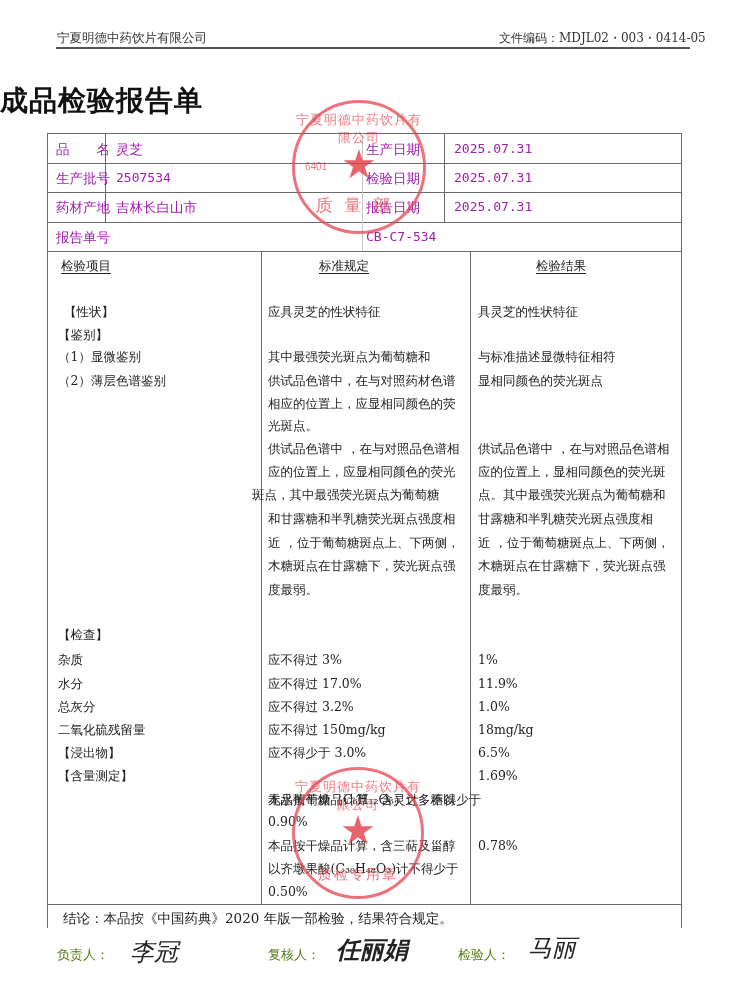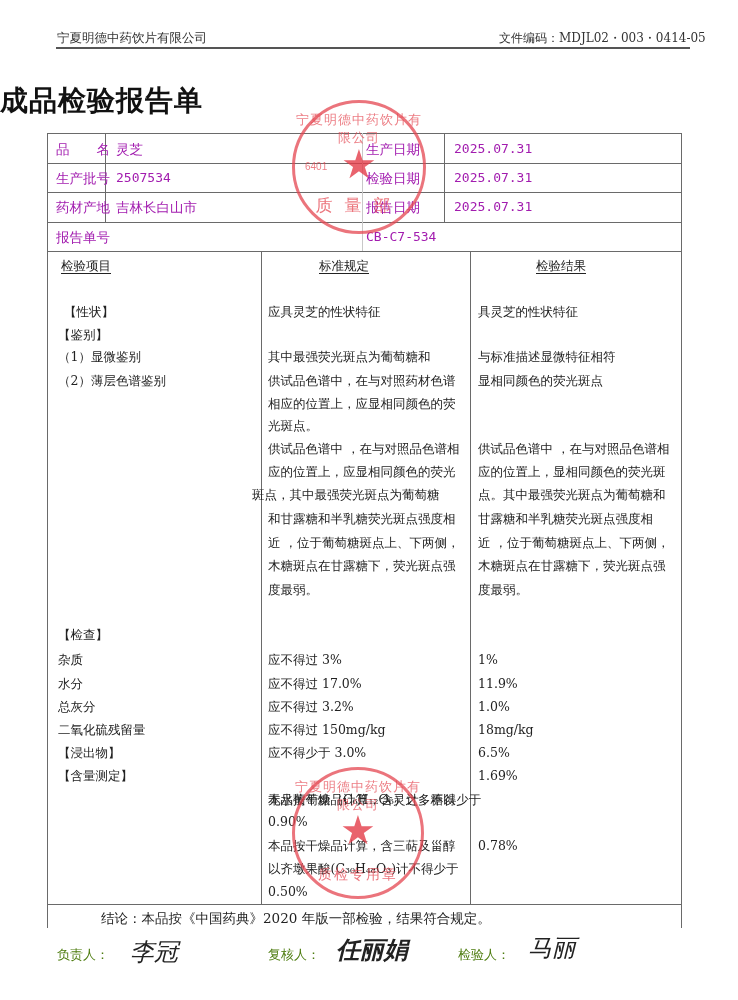--- a/index.html
+++ b/index.html
@@ -159,21 +159,21 @@
 <div class="txt" style="left:268px; top:768px;margin-top:24px;">本品按干燥品计算，含灵之多糖以</div>
 <div class="txt" style="left:268px; top:792px;">无水葡萄糖（C₆H₁₂O₆）计，不得少于</div>
 <div class="txt" style="left:268px; top:814px;">0.90%</div>
 <div class="txt" style="left:478px; top:768px;">1.69%</div>
 
 <div class="txt" style="left:268px; top:838px;">本品按干燥品计算，含三萜及甾醇</div>
 <div class="txt" style="left:268px; top:861px;">以齐墩果酸(C₃₀H₄₈O₃)计不得少于</div>
 <div class="txt" style="left:268px; top:884px;">0.50%</div>
 <div class="txt" style="left:478px; top:838px;">0.78%</div>
 
-<div class="txt conclusion" style="left:63px; top:910px;margin-left:38px;">结论：本品按《中国药典》2020 年版一部检验，结果符合规定。</div>
+<div class="txt conclusion" style="left:63px; top:910px;">结论：本品按《中国药典》2020 年版一部检验，结果符合规定。</div>
 
 <div class="sig-label" style="left:57px; top:946px;">负责人：</div>
 <div class="sig" style="left:130px; top:936px;">李冠</div>
 <div class="sig-label" style="left:268px; top:946px;">复核人：</div>
 <div class="sig" style="left:336px; top:934px; font-weight:bold;">任丽娟</div>
 <div class="sig-label" style="left:458px; top:946px;">检验人：</div>
 <div class="sig" style="left:528px; top:932px;">马丽</div>
 
 <div class="stamp" style="left:292px; top:100px; width:128px; height:128px;">
   <div class="arc">宁夏明德中药饮片有限公司</div>

